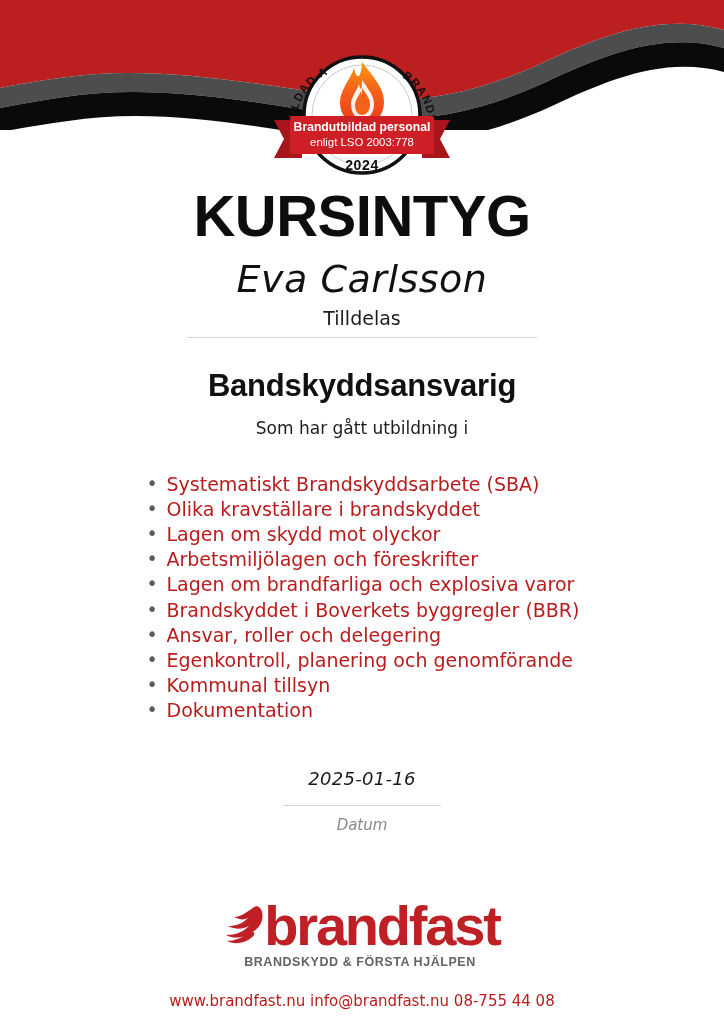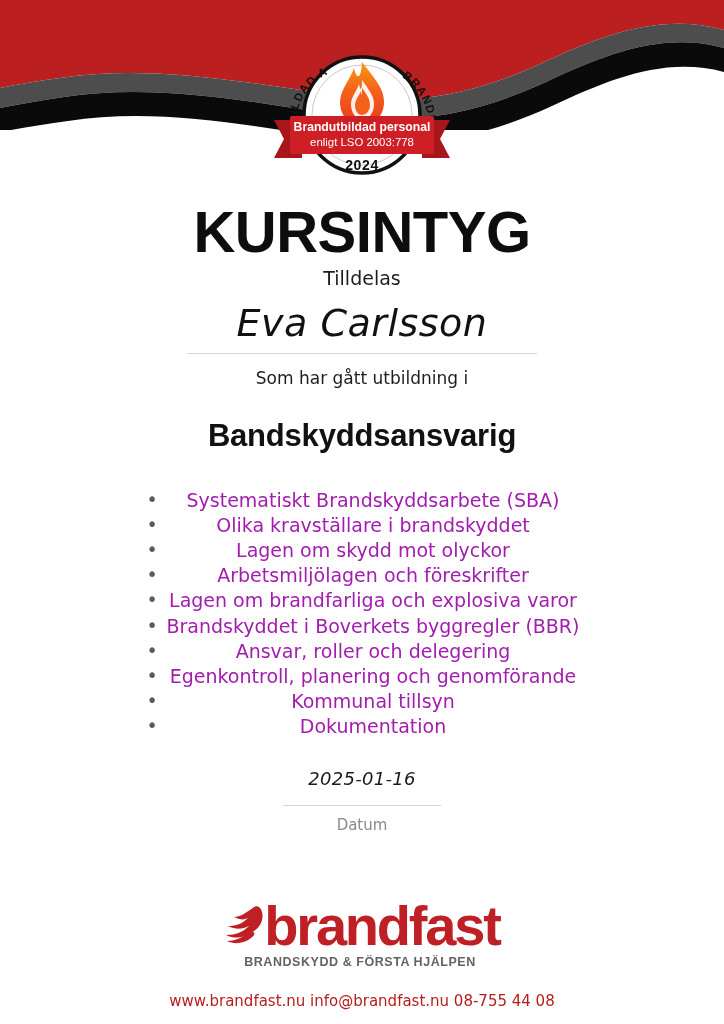--- a/index.html
+++ b/index.html
@@ -32,21 +32,21 @@
     left: 50%;
     transform: translateX(-50%);
     width: 200px;
     height: 142px;
     z-index: 3;
   }
 
   
   #cert-body {
     position: absolute;
-    top: 202px;
+    top: 186px;
     left: 0;
     width: 724px;
     z-index: 2;
     text-align: center;
   }
 
   #cert-title {
     font-size: 58px;
     font-weight: bold;
     letter-spacing: -0.5px;
@@ -99,26 +99,25 @@
   
   #topics {
     list-style: none;
     margin: 34px 0 0 0;
     padding: 0;
     display: inline-block;
     text-align: left;
   }
   #topics li {
     font-size: 19px;
-    color: #a21caf;
+    color: #b91c1c;
     line-height: 1.32;
     padding-left: 22px;
     position: relative;
     font-family: "DejaVu Sans", sans-serif;
-    text-align: center;
   }
   #topics li::before {
     content: "\2022";
     position: absolute;
     left: 2px;
     top: -1px;
     color: #5b5b5b;
     font-size: 19px;
   }
 
@@ -153,20 +152,21 @@
     width: 158px;
     height: 1px;
     background: #d4d4d4;
     margin: 3px auto 0 auto;
   }
   .sig-caption {
     font-size: 15px;
     color: #8a8a8a;
     margin-top: 10px;
     font-family: "DejaVu Sans", sans-serif;
+    font-style: italic;
   }
   #signature-svg {
     position: absolute;
     top: -20px;
     left: -6px;
     width: 176px;
     height: 56px;
     pointer-events: none;
   }
   .sig-block.instructor { position: relative; }
@@ -258,29 +258,29 @@
 
   <rect x="28" y="74" width="144" height="38" rx="2" fill="#cf1f26"></rect>
   <text x="100" y="89" text-anchor="middle" font-family="Liberation Sans, sans-serif" font-size="12.2" font-weight="bold" fill="#ffffff">Brandutbildad personal</text>
   <text x="100" y="104" text-anchor="middle" font-family="Liberation Sans, sans-serif" font-size="11.4" fill="#ffffff">enligt LSO 2003:778</text>
 </svg>
 
 <div id="cert-body">
 
   <h1 id="cert-title">KURSINTYG</h1>
 
+  <div id="recipient-name">Eva Carlsson</div>
+
   <div id="awarded-label">Tilldelas</div>
 
-  <div id="recipient-name">Eva Carlsson</div>
-
   <div class="rule"></div>
 
+  <div id="course-name">Bandskyddsansvarig</div>
+
   <div id="completion-label">Som har gått utbildning i</div>
-
-  <div id="course-name">Bandskyddsansvarig</div>
 
   <ul id="topics"><li>Systematiskt Brandskyddsarbete (SBA)</li><li>Olika kravställare i brandskyddet</li><li>Lagen om skydd mot olyckor</li><li>Arbetsmiljölagen och föreskrifter</li><li>Lagen om brandfarliga och explosiva varor</li><li>Brandskyddet i Boverkets byggregler (BBR)</li><li>Ansvar, roller och delegering</li><li>Egenkontroll, planering och genomförande</li><li>Kommunal tillsyn</li><li>Dokumentation</li></ul>
 </div>
 
 <div id="sig-row">
 
   <div class="sig-block">
     <div class="sig-value">
       <span class="date-text">2025-01-16</span>
     </div>

